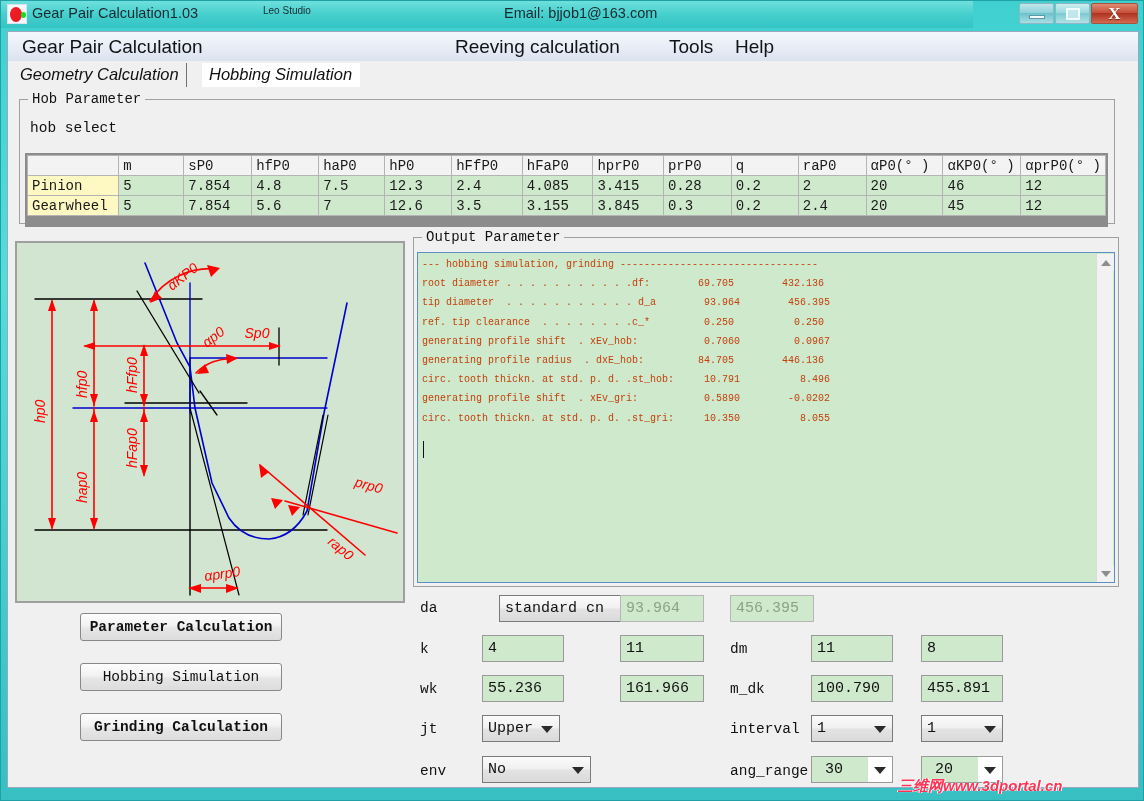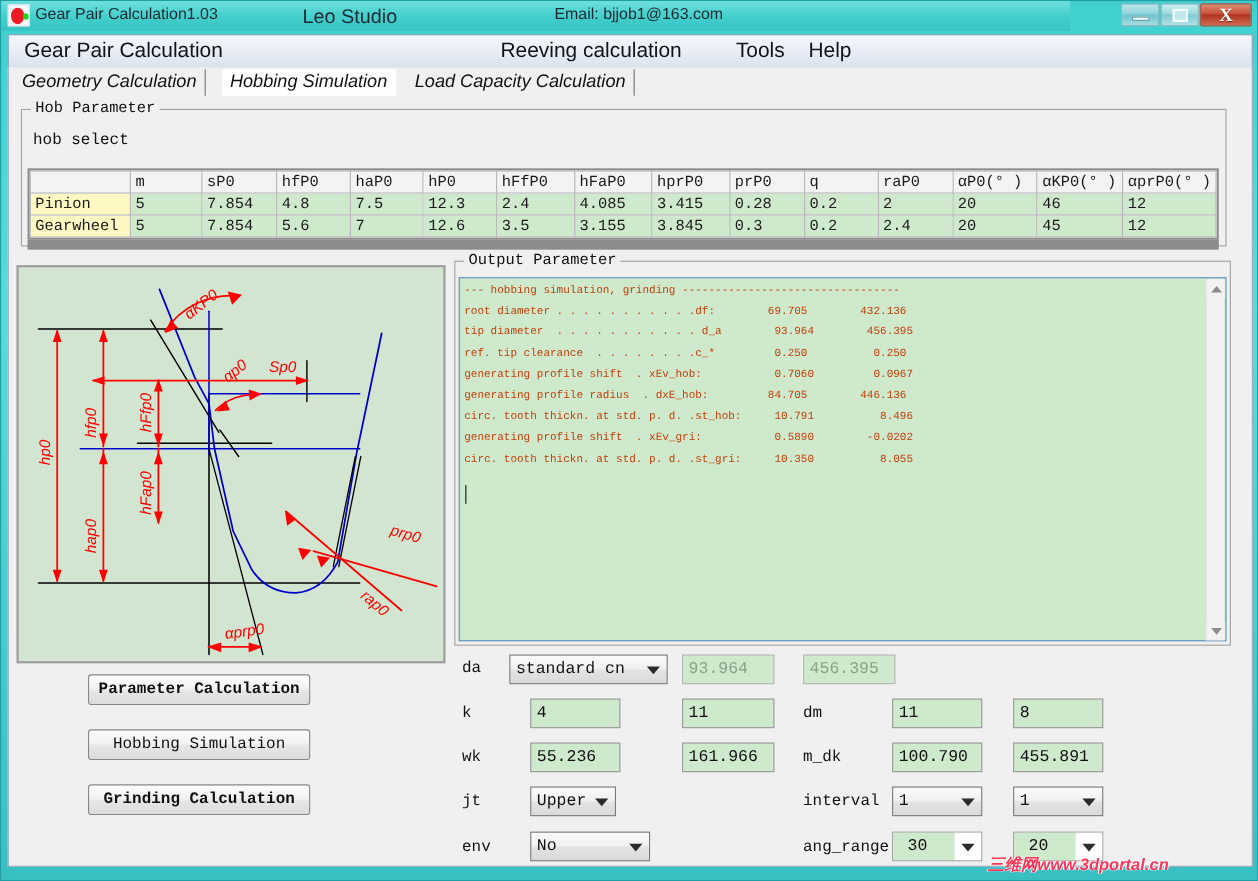--- a/index.html
+++ b/index.html
@@ -34,22 +34,22 @@
   }
   #app-icon .dot {
     position: absolute; left: 13px; top: 7px; width: 5px; height: 6px;
     border-radius: 50%; background: #1fd81f;
   }
   #title-text {
     position: absolute; left: 31px; top: 4px;
     font-size: 14.5px; color: #1b2a30; white-space: nowrap;
   }
   #studio-text {
-    position: absolute; left: 274px; top: 4px;
-    font-size: 18px; color: #1b2a30; white-space: nowrap;
+    position: absolute; left: 262px; top: 4px;
+    font-size: 10px; color: #1b2a30; white-space: nowrap;
   }
   #email-text {
     position: absolute; left: 503px; top: 4px;
     font-size: 14.5px; color: #1b2a30; white-space: nowrap;
   }
   .winbtn {
     position: absolute; top: 2px; height: 21px;
     border: 1px solid #8fb6c2; border-radius: 2px;
   }
   #btn-min { left: 1018px; width: 35px;
@@ -308,21 +308,20 @@
     <div class="menu-item" style="left:443px">Reeving calculation</div>
     <div class="menu-item" style="left:657px">Tools</div>
     <div class="menu-item" style="left:723px">Help</div>
   </div>
 
   <div id="client">
 
     <div id="tabstrip">
       <div class="tab" style="left:0px">Geometry Calculation</div>
       <div class="tab sel" style="left:189px">Hobbing Simulation</div>
-      <div class="tab" style="left:357px">Load Capacity Calculation</div>
     </div>
   </div>
 
   <div class="groupbox" id="hobgroup">
     <div class="gtitle">Hob Parameter</div>
 
     <div id="hob-label">hob select</div>
 
 
     <div id="tblwrap">
@@ -518,21 +517,21 @@
             <div class="tri-u"></div>
           </div>
         <div class="sbtn dn">
             <div class="tri-d"></div>
           </div>
       </div>
     </div>
   </div>
 
   <div class="flabel" style="left:419px; top:599px;">da</div>
-  <div class="combo2" style="left:462px; top:594px; width:144px;">
+  <div class="combo2" style="left:498px; top:594px; width:144px;">
     <div class="ctext">standard cn</div>
     <div class="arrow"></div>
   </div>
   <div class="fbox dim" style="left:619px; top:594px; width:84px;">93.964</div>
   <div class="fbox dim" style="left:729px; top:594px; width:84px;">456.395</div>
 
   <div class="flabel" style="left:419px; top:640px;">k</div>
   <div class="fbox" style="left:481px; top:634px; width:82px;">4</div>
   <div class="fbox" style="left:619px; top:634px; width:84px;">11</div>
   <div class="flabel" style="left:729px; top:640px;">dm</div>

